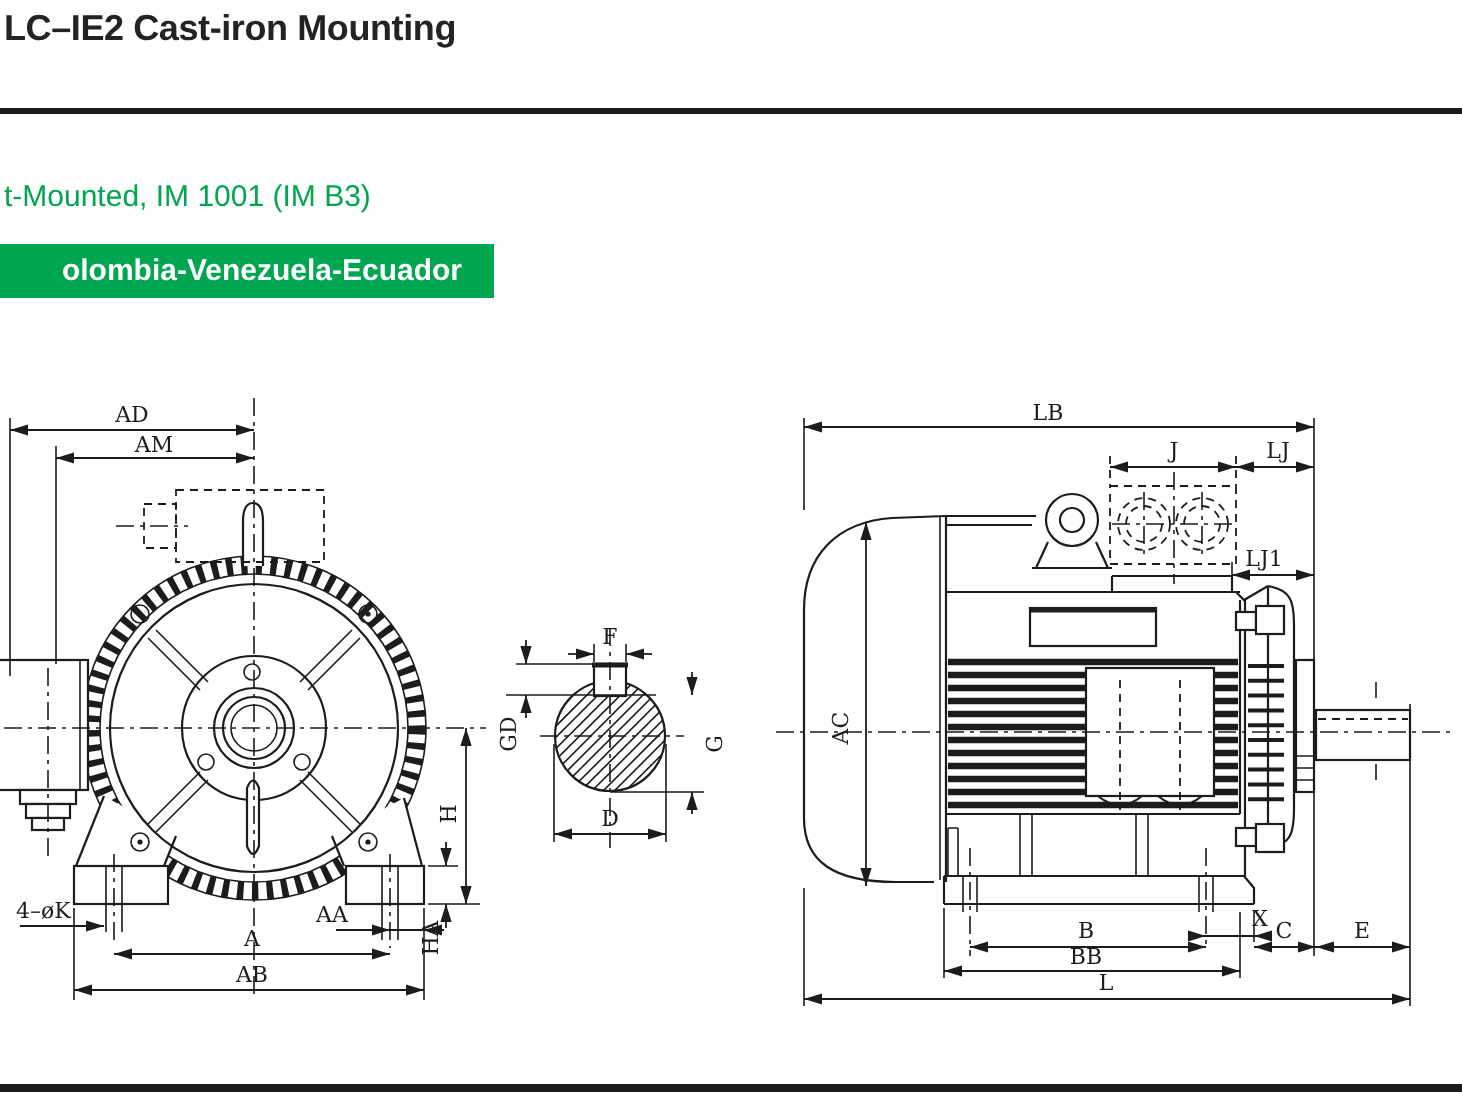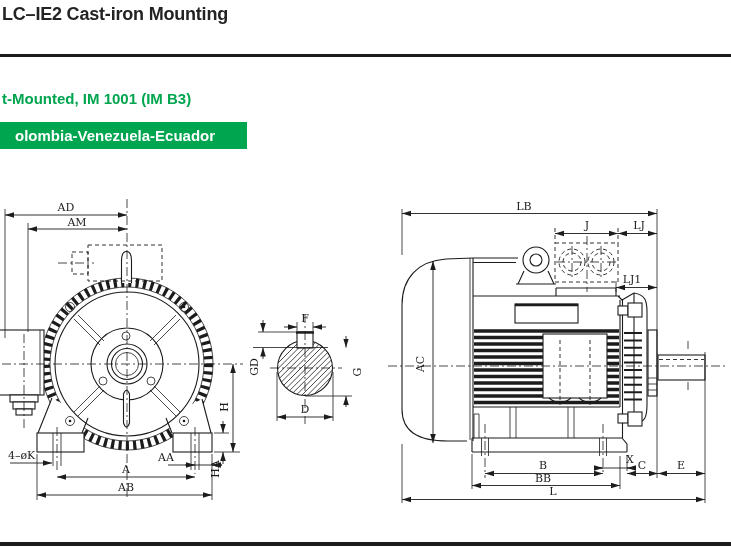--- a/index.html
+++ b/index.html
@@ -5,24 +5,24 @@
   :root{ --ink:#1c1c1c; --green:#00a54f; }
   html,body{margin:0;padding:0;background:#fff;}
   .page{position:relative;width:731px;height:548px;background:#fff;overflow:hidden;
         font-family:"Liberation Sans",sans-serif;}
   .t1{position:relative;font-weight:bold;font-size:18px;line-height:21px;color:#232323;
       letter-spacing:-0.2px;white-space:nowrap;}
   .hdr{position:absolute;top:4px;left:2px;}
   .rule{position:absolute;left:0;width:731px;background:#1a1a1a;}
   .rule.top{top:54px;height:3px;}
   .rule.bot{top:542px;height:4px;}
-  .sub{position:absolute;top:90px;left:2px;font-weight:bold;font-size:15px;color:var(--green);white-space:nowrap;}
+  .sub{position:absolute;top:90px;left:2px;font-weight:normal;font-size:15px;color:var(--green);white-space:nowrap;}
   .badge{position:absolute;top:122px;left:0;width:247px;height:27px;background:var(--green);
          color:#fff;font-weight:bold;font-size:15px;line-height:27px;padding-left:15px;
-         box-sizing:border-box;white-space:nowrap;}
+         box-sizing:border-box;white-space:nowrap;text-align:center;}
   svg{position:absolute;top:0;left:0;}
   svg .ln{stroke:var(--ink);stroke-width:1.1;fill:none;}
   svg .tn{stroke:var(--ink);stroke-width:0.8;fill:none;}
   svg .tk{stroke:var(--ink);stroke-width:2.4;fill:none;}
   svg .rib{stroke:var(--ink);stroke-width:3.3;fill:none;}
   svg .rib2{stroke:var(--ink);stroke-width:2;fill:none;}
   svg .dd{stroke:var(--ink);stroke-width:0.8;fill:none;stroke-dasharray:9 3 2 3;}
   svg .dsh{stroke:var(--ink);stroke-width:0.9;fill:none;stroke-dasharray:4 3;}
   svg .dim{stroke:var(--ink);stroke-width:0.9;fill:none;}
   svg .wf{fill:#fff;stroke:var(--ink);stroke-width:1.1;}

